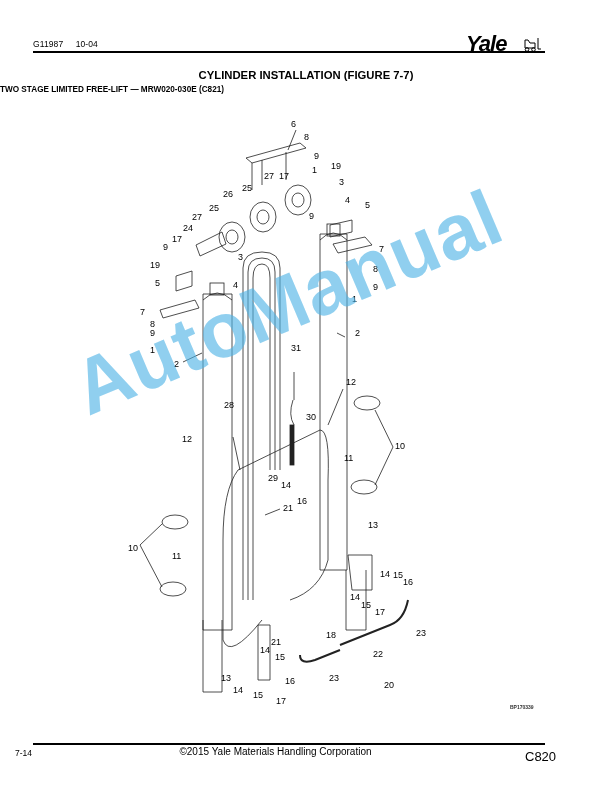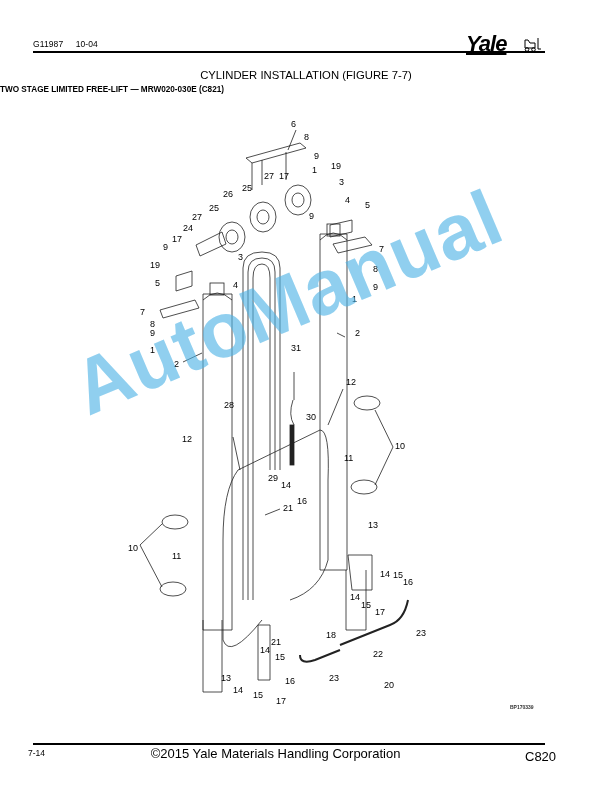--- a/index.html
+++ b/index.html
@@ -1,28 +1,28 @@
 <!DOCTYPE html>
 <html><head>
 <meta charset="utf-8">
 <style>
   html, body { margin: 0; padding: 0; background: #ffffff; }
   body { width: 612px; height: 792px; position: relative; overflow: hidden; font-family: "Liberation Sans", sans-serif; color: #000; }
   .hdr-left { position: absolute; left: 33px; top: 39px; font-size: 8.5px; letter-spacing: 0.1px; }
   .hdr-left span { margin-right: 10px; }
-  .logo { position: absolute; left: 466px; top: 31px; font-size: 22px; font-weight: bold; font-style: italic; letter-spacing: -1px; font-family: "Liberation Sans", sans-serif; text-decoration: underline; }
+  .logo { position: absolute; left: 466px; top: 31px; font-size: 22px; font-weight: bold; font-style: italic; letter-spacing: -1px; font-family: "Liberation Sans", sans-serif; }
   .logo-truck { position: absolute; left: 523px; top: 38px; width: 18px; height: 14px; }
   .rule-top { position: absolute; left: 33px; top: 51px; width: 512px; height: 2px; background: #000; }
-  .title { position: absolute; left: 0; width: 612px; top: 69px; text-align: center; font-size: 11.3px; font-weight: normal; }
+  .title { position: absolute; left: 0; width: 612px; top: 69px; text-align: center; font-size: 11.3px; font-weight: bold; }
   .subtitle { position: absolute; left: 0; width: 612px; top: 85px; text-align: left; font-size: 8.2px; font-weight: bold; }
   .figure { position: absolute; left: 0; top: 0; width: 612px; height: 792px; }
   .bp { position: absolute; left: 510px; top: 704px; font-size: 5px; font-weight: bold; color: #333; }
   .rule-bot { position: absolute; left: 33px; top: 743px; width: 512px; height: 2px; background: #000; }
-  .ftr-left { position: absolute; left: 28px; top: 748px; font-size: 8.5px; }
-  .ftr-center { position: absolute; left: 0; width: 551px; top: 746px; text-align: center; font-size: 13px; }
+  .ftr-left { position: absolute; left: 15px; top: 748px; font-size: 8.5px; }
+  .ftr-center { position: absolute; left: 0; width: 551px; top: 746px; text-align: center; font-size: 10px; }
   .ftr-right { position: absolute; left: 525px; top: 749px; font-size: 13px; }
   .watermark { position: absolute; left: 60px; top: 350px; font-size: 78px; font-weight: bold; color: #4db3e6; opacity: 0.62; transform: rotate(-23deg); transform-origin: left top; white-space: nowrap; font-family: "Liberation Sans", sans-serif; letter-spacing: 1px; }
   .callout { font-family: "Liberation Sans", sans-serif; font-size: 9px; fill: #000; }
 </style>
 </head>
 <body>
 
 <div class="hdr-left">
   <span>G11987</span>
   <span>10-04</span>

